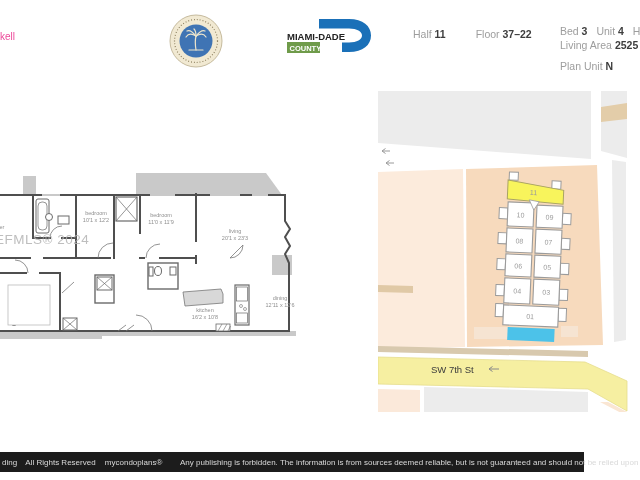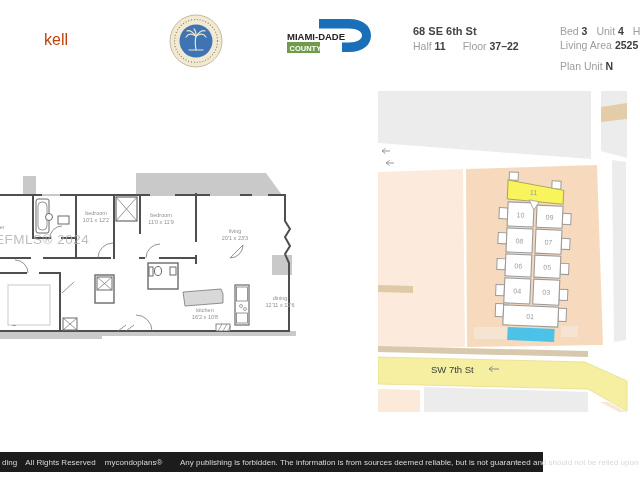--- a/index.html
+++ b/index.html
@@ -3,22 +3,22 @@
 <meta charset="utf-8">
 <style>
   html,body{margin:0;padding:0;}
   body{width:640px;height:480px;position:relative;background:#fff;overflow:hidden;
        font-family:"Liberation Sans",sans-serif;color:#3d3d3d;}
   .abs{position:absolute;}
   .nowrap{white-space:nowrap;}
   .lbl{color:#9d9d9d;}
   .val{color:#3d3d3d;font-weight:bold;}
   .hline{font-size:10.5px;white-space:nowrap;}
-  #title-frag{left:0;top:31px;font-size:16px;color:#c2410c;padding-left:44px;}
-  #footer{left:0;top:452px;width:543px;height:20px;background:#1c1c1c;color:#d9d9d9;font-size:8px;}
+  #title-frag{left:0;top:31px;font-size:10px;color:#ec4899;}
+  #footer{left:0;top:452px;width:584px;height:20px;background:#1c1c1c;color:#d9d9d9;font-size:8px;}
   svg text{font-family:"Liberation Sans",sans-serif;}
   .room{font-size:5.5px;fill:#8f8f8f;text-anchor:middle;}
   .unit{font-size:7px;fill:#9c9c9c;text-anchor:middle;}
 </style>
 </head>
 <body>
 
 <div id="title-frag" class="abs">kell</div>
 
 <svg class="abs" style="left:168px;top:13px" width="56" height="56" viewBox="0 0 56 56">
@@ -37,25 +37,24 @@
 </svg>
 
 <svg class="abs" style="left:287px;top:16px" width="92" height="40" viewBox="0 0 92 40">
   <path d="M32,3 H62 C76,3 84,10 84,19.5 C84,29 76,36 62,36 H55 V26.5 H62 C70,26.5 75,23.5 75,19.5 C75,15.5 70,12.5 62,12.5 H32 Z" fill="#1a70b8"></path>
   <text x="0" y="24" font-size="9.5" font-weight="bold" fill="#222222">MIAMI-DADE</text>
   <rect x="0" y="26" width="33" height="11" fill="#6f9b4a"></rect>
   <text x="2.5" y="35" font-size="7.5" font-weight="bold" fill="#ffffff">COUNTY</text>
 </svg>
 
 <div class="abs" style="left:413px;top:25px">
-  <div style="font-size:11px;color:#454545;font-weight:bold">68 SE 6th St</div>
   <div class="hline" style="margin-top:3px">
     <span class="lbl">Half</span>
     <span class="val">11</span>
-    <span class="lbl" style="margin-left:14px">Floor</span>
+    <span class="lbl" style="margin-left:27px">Floor</span>
     <span class="val">37–22</span>
   </div>
 </div>
 
 <div class="abs" style="left:560px;top:25px">
   <div class="hline">
     <span class="lbl">Bed</span>
     <span class="val">3</span>
     <span class="lbl" style="margin-left:6px">Unit</span>
     <span class="val">4</span>

